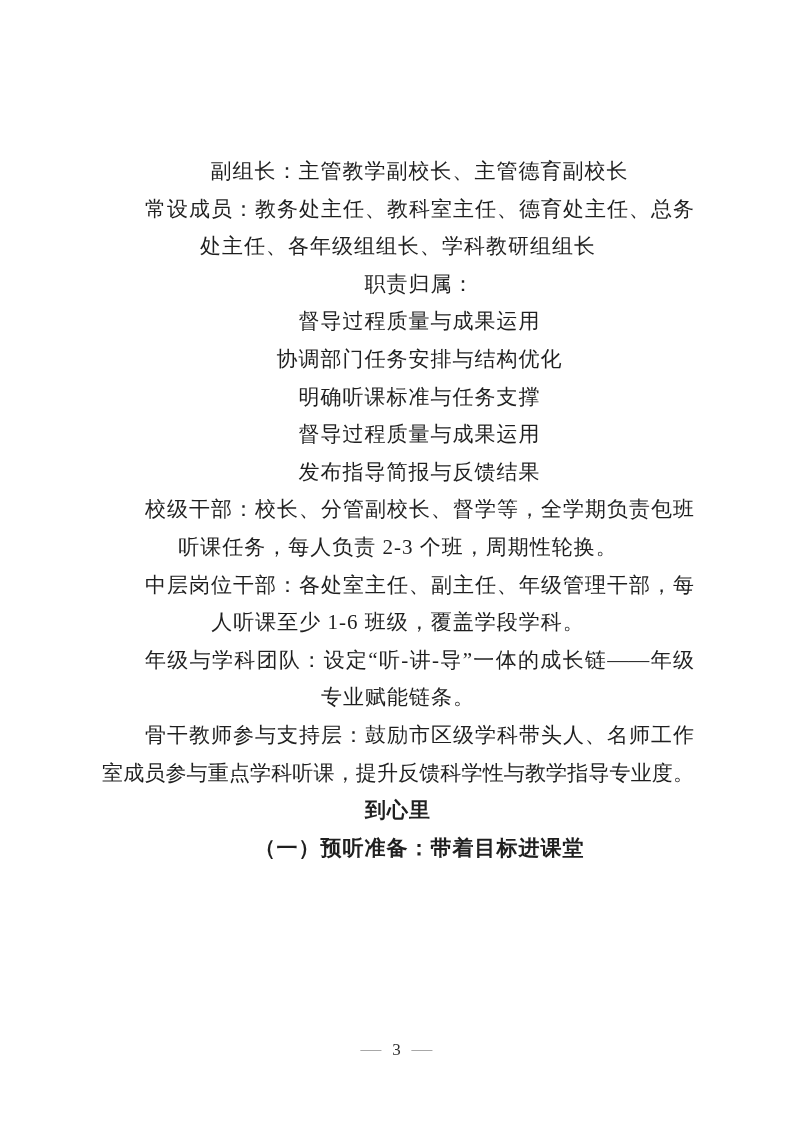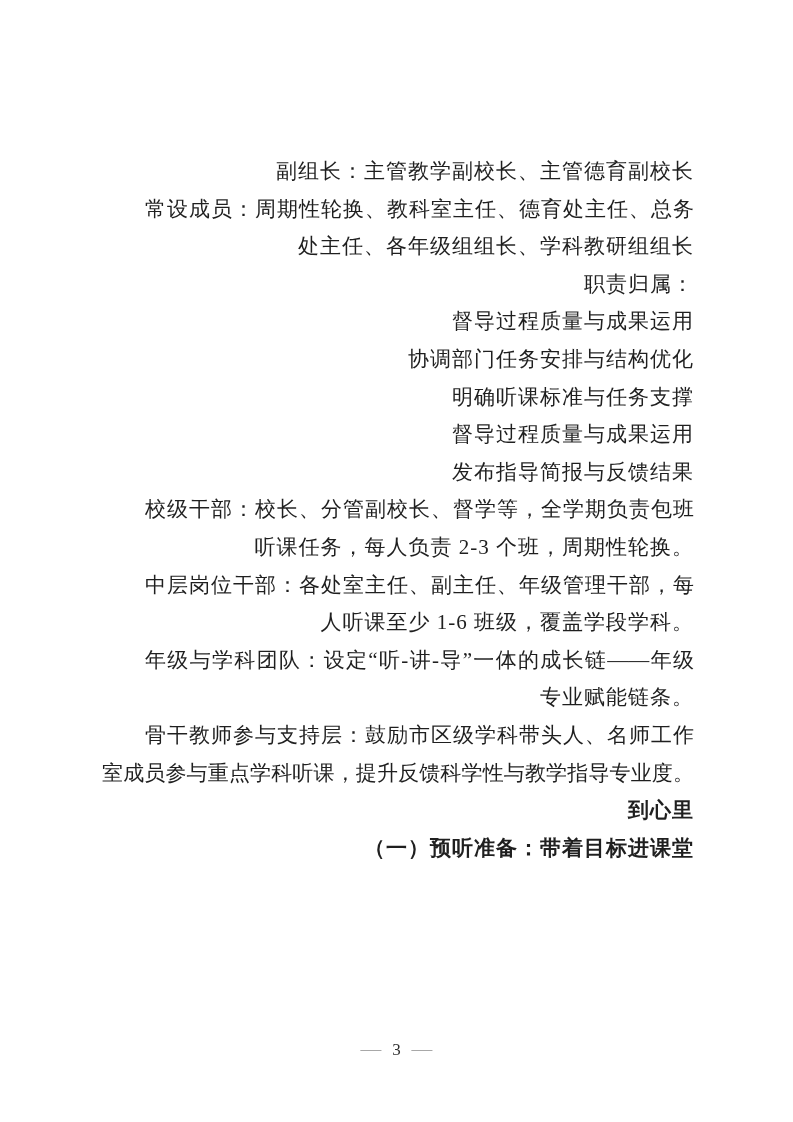--- a/index.html
+++ b/index.html
@@ -27,21 +27,21 @@
     top: 153px;
     width: 592px;
   }
   .line {
     height: 37.6px;
     line-height: 37.6px;
     font-size: 21px;
     color: #1f1f1f;
     white-space: nowrap;
     letter-spacing: 1px;
-    text-align: right;
+    text-align: center;
   }
   .line.indent {
     padding-left: 43px;
   }
   .line.bold {
     font-weight: bold;
   }
   .line.justify {
     white-space: normal;
     letter-spacing: 0;
@@ -75,21 +75,21 @@
   }
 </style>
 </head>
 <body>
 
 <div class="page">
 
   <div class="content">
 
   <div class="line indent">副组长：主管教学副校长、主管德育副校长</div>
-      <div class="line indent justify">常设成员：周期性轮换、教科室主任、德育处主任、总务</div>
+      <div class="line indent justify">常设成员：教务处主任、教科室主任、德育处主任、总务</div>
       <div class="line">处主任、各年级组组长、学科教研组组长</div>
       <div class="line indent">职责归属：</div>
       <div class="line indent">督导过程质量与成果运用</div>
       <div class="line indent">协调部门任务安排与结构优化</div>
       <div class="line indent">明确听课标准与任务支撑</div>
       <div class="line indent">督导过程质量与成果运用</div>
       <div class="line indent">发布指导简报与反馈结果</div>
       <div class="line indent justify">校级干部：校长、分管副校长、督学等，全学期负责包班</div>
       <div class="line">听课任务，每人负责 2-3 个班，周期性轮换。</div>
       <div class="line indent justify">中层岗位干部：各处室主任、副主任、年级管理干部，每</div>

